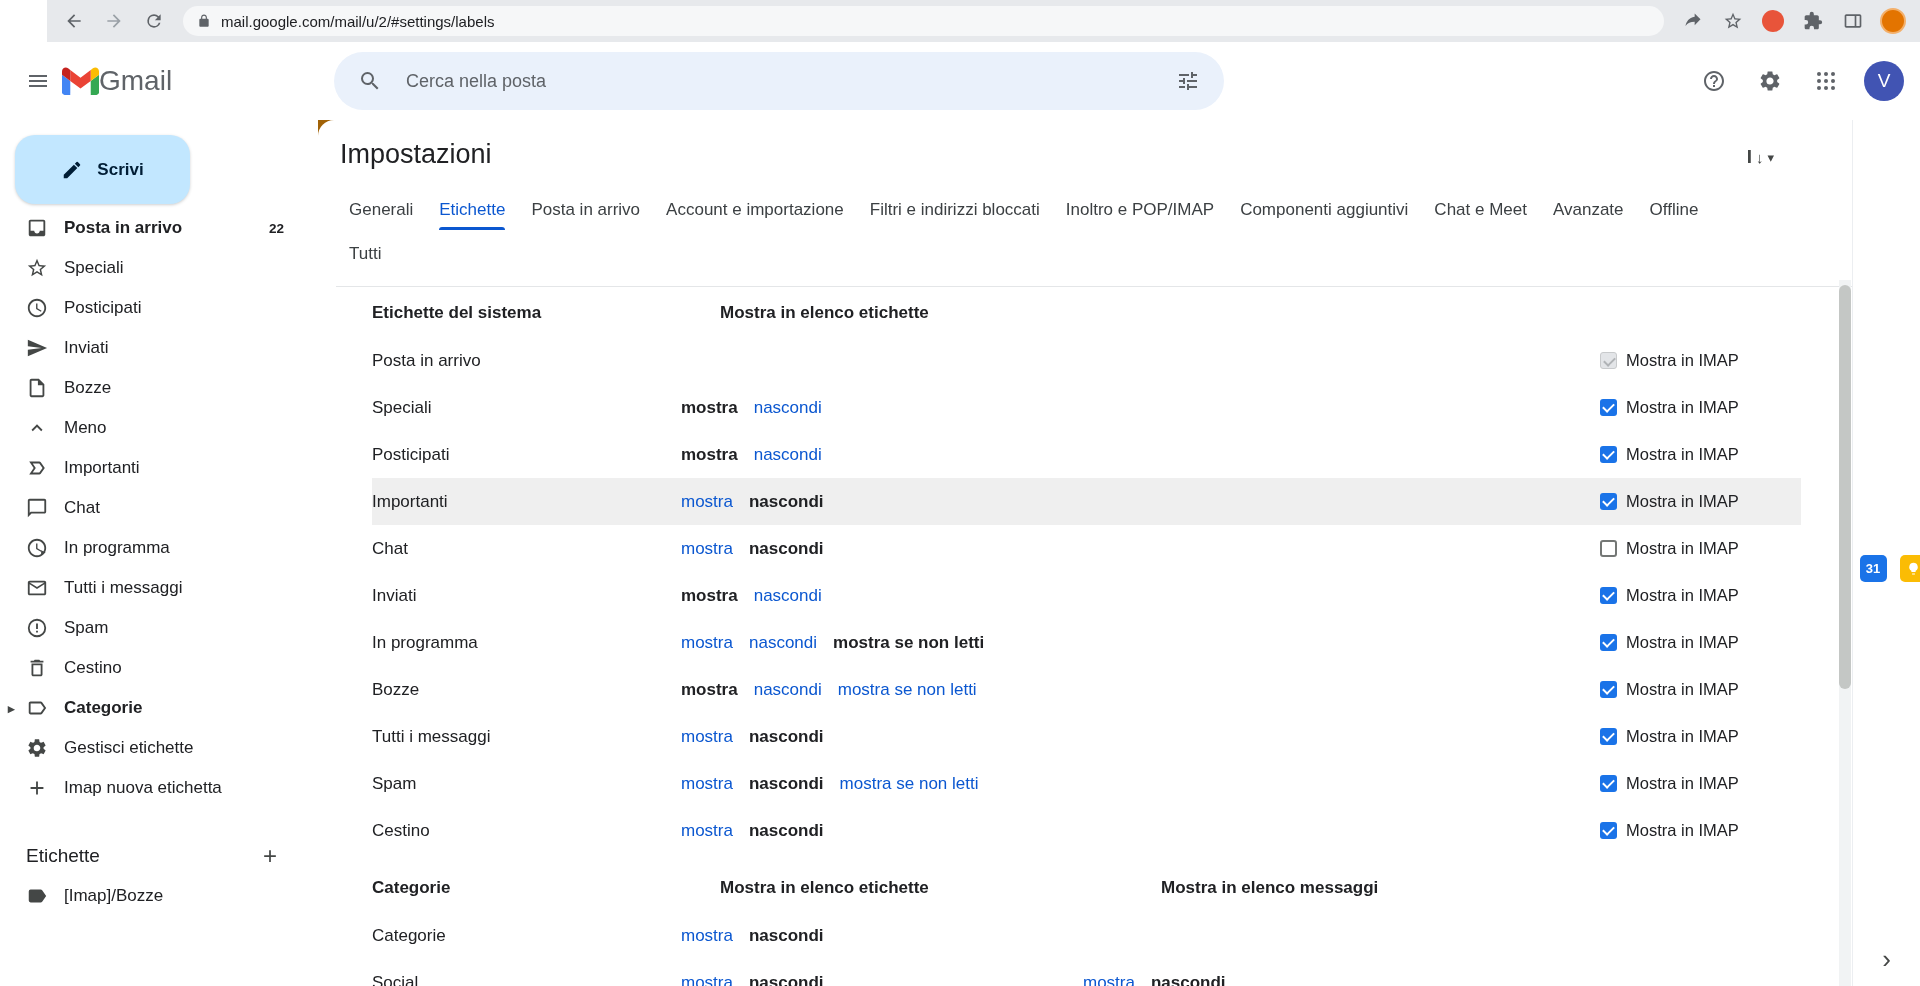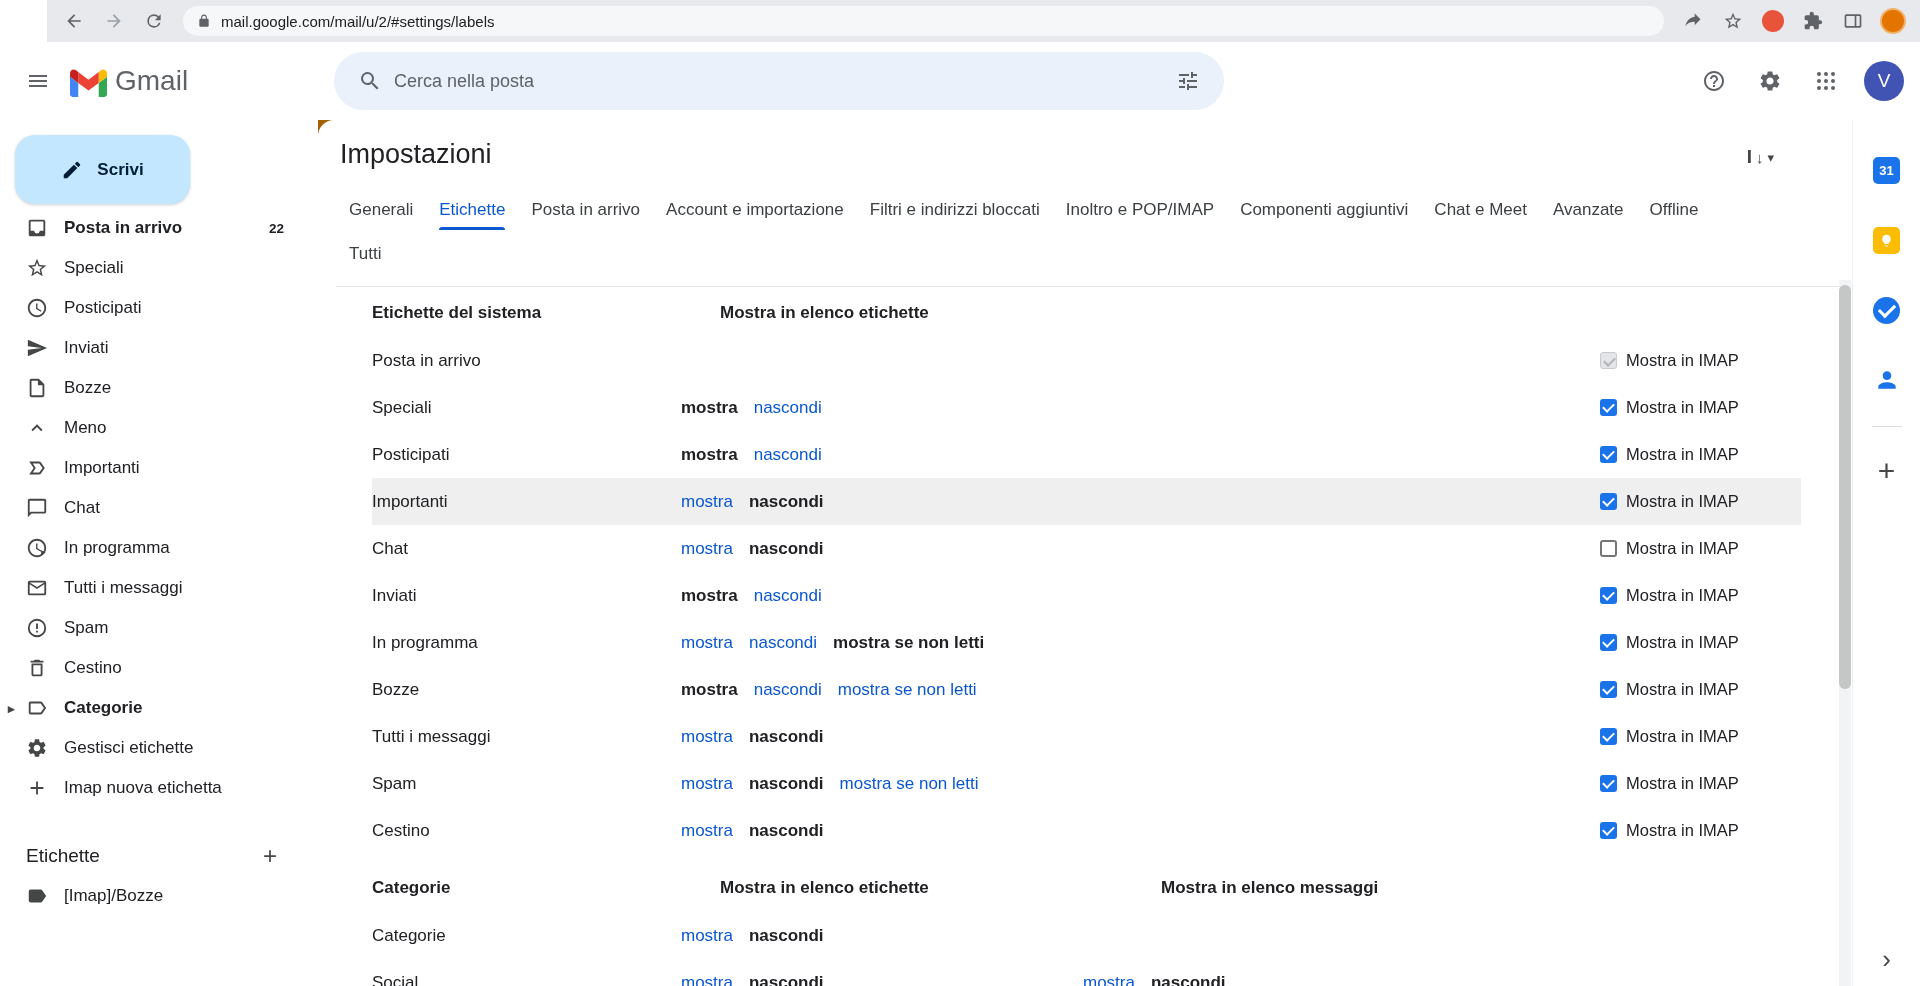--- a/index.html
+++ b/index.html
@@ -14,34 +14,34 @@
   .url-bar { flex:1; height:30px; background:#f6f7f8; border-radius:15px; display:flex; align-items:center; padding:0 14px; gap:10px; margin:0 6px; color:#202124; font-size:15px; }
   .url-bar svg { width:14px; height:14px; fill:#5f6368; flex:0 0 auto; }
   .ext-dot { width:22px; height:22px; border-radius:50%; background:#e8543a; flex:0 0 auto; }
   .chrome-avatar { width:26px; height:26px; border-radius:50%; background:#e37400; border:2px solid #f3b06b; flex:0 0 auto; margin:0 4px; }
 
   
   .gheader { position:absolute; top:42px; left:0; right:0; height:78px; background:#fff; display:flex; align-items:center; }
   .hicon { width:48px; height:48px; border-radius:50%; display:flex; align-items:center; justify-content:center; flex:0 0 auto; }
   .hicon svg { width:24px; height:24px; fill:#5f6368; }
   .hamburger { margin-left:14px; }
-  .logo { display:flex; align-items:flex-end; gap:8px; margin-left:8px; }
+  .logo { display:flex; align-items:center; }
   .logo-text { font-size:28px; color:#5f6368; }
-  .search { position:absolute; left:334px; top:10px; width:890px; height:58px; background:#eaf1fb; border-radius:29px; display:flex; align-items:center; padding:0 12px; gap:0; }
+  .search { position:absolute; left:334px; top:10px; width:890px; height:58px; background:#eaf1fb; border-radius:29px; display:flex; align-items:center; padding:0 12px; gap:12px; }
   .search input { flex:1; border:none; outline:none; background:transparent; font-size:18px; color:#202124; font-family:"Liberation Sans", sans-serif; }
   .search input::placeholder { color:#5f6368; }
   .header-right { position:absolute; right:16px; top:15px; display:flex; align-items:center; gap:8px; }
   .gmail-avatar { width:40px; height:40px; border-radius:50%; background:#4154b3; color:#fff; font-size:19px; display:flex; align-items:center; justify-content:center; margin-left:6px; }
 
   
   .content { position:absolute; top:120px; left:0; right:0; bottom:0; display:flex; }
   .sidebar { width:318px; flex:0 0 auto; background:#fff; overflow:hidden; }
   .mainwrap { flex:1; background:#a16207; position:relative; }
   .card { position:absolute; inset:0; background:#fff; border-top-left-radius:16px; overflow:hidden; }
-  .sidepanel { width:68px; flex:0 0 auto; background:#fff; border-left:1px solid #eceef1; position:relative; display:flex; flex-direction:column; align-items:center; }
+  .sidepanel { width:68px; flex:0 0 auto; background:#fff; border-left:1px solid #eceef1; position:relative; display:flex; flex-direction:row; align-items:center; }
 
   
   .compose { margin:15px 0 4px 15px; width:175px; height:69px; border-radius:20px; background:#c2e7ff; display:flex; align-items:center; justify-content:center; gap:14px; font-size:17px; font-weight:bold; color:#001d35; box-shadow:0 1px 3px rgba(60,64,67,.25); }
   .compose svg { width:22px; height:22px; fill:#001d35; }
   .sitem { height:40px; width:302px; display:flex; align-items:center; padding-left:26px; border-radius:0 20px 20px 0; font-size:17px; color:#202124; position:relative; }
   .sitem .sic { width:22px; height:22px; flex:0 0 auto; display:flex; align-items:center; justify-content:center; }
   .sitem .sic svg { width:22px; height:22px; fill:#444746; }
   .sitem .slabel { margin-left:16px; white-space:nowrap; overflow:hidden; }
   .sitem.bold { font-weight:bold; }
   .count { margin-left:auto; margin-right:18px; font-size:13.5px; font-weight:bold; color:#202124; }

